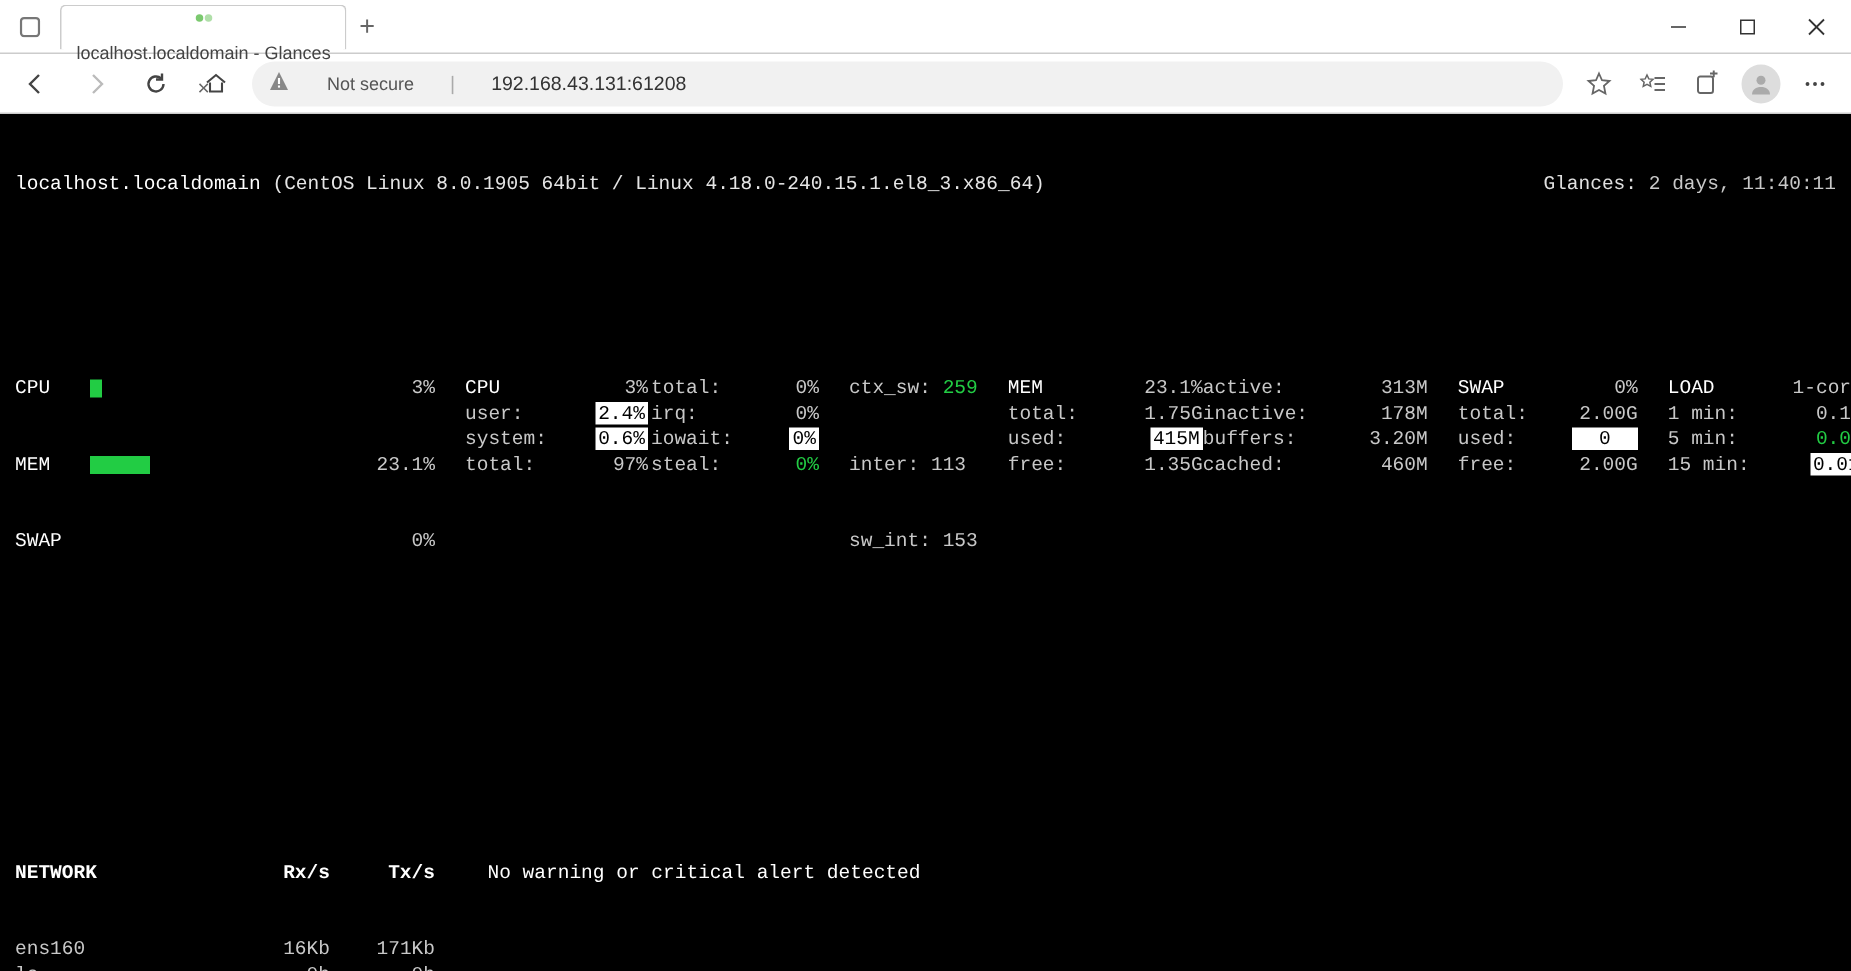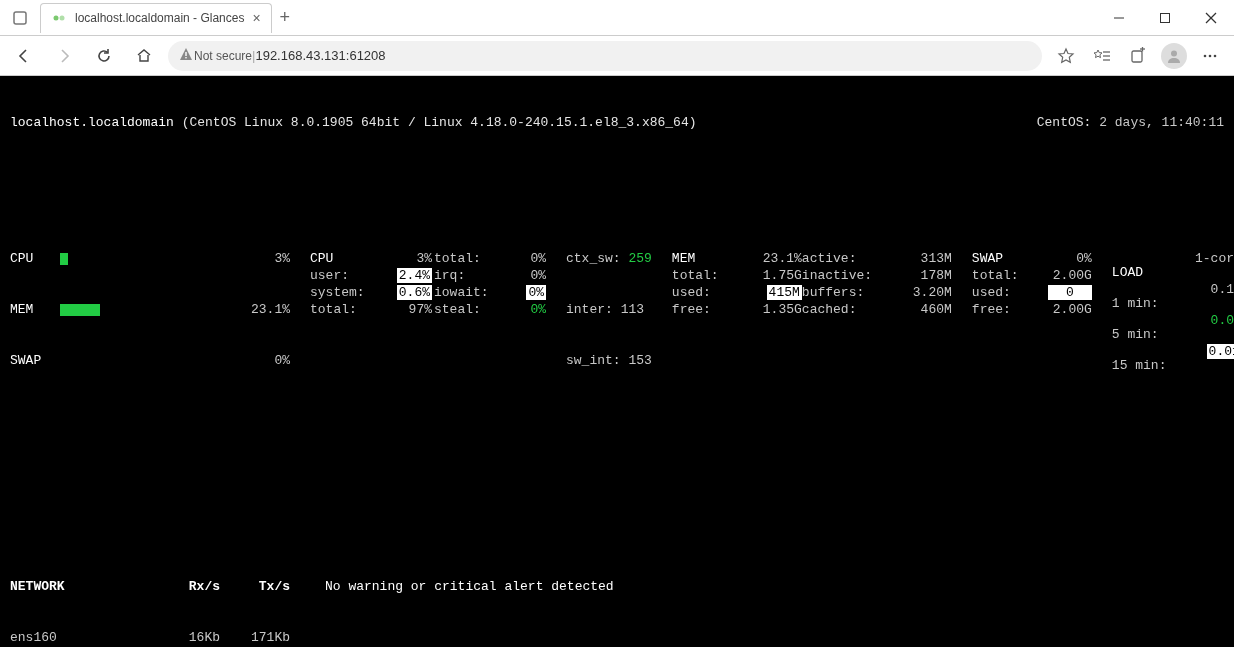--- a/index.html
+++ b/index.html
@@ -1,32 +1,32 @@
 <!DOCTYPE html>
 <html><head>
 <meta charset="utf-8">
 <style>
   * { box-sizing: border-box; }
   body { margin:0; font-family: "Segoe UI", Arial, sans-serif; font-size:13px; background:#fff; color:#000; width:1234px; }
   
   .titlebar { height:36px; background:#fff; display:flex; align-items:center; border-bottom:1px solid #ccc; }
   .tab-icon-square { width:28px; height:28px; margin-left:6px; display:flex; align-items:center; justify-content:center; color:#666; }
   .tab { display:flex; align-items:center; background:#f4f4f4; height:30px; padding:0 10px; margin-left:6px; border-radius:4px 4px 0 0; gap:8px; }
-  .tab.active { background:#fff; border:1px solid #ccc; border-bottom:none; }
+  .tab.active { background:#fff; border:1px solid #ccc; border-bottom:none;flex-direction:column; }
   .favicon { width:16px; height:16px; }
   .tab-title { font-size:12px; color:#444; }
   .tab-close { color:#666; font-size:14px; }
   .newtab { margin-left:8px; color:#666; font-size:18px; }
   .win-controls { margin-left:auto; display:flex; }
   .win-btn { width:46px; height:36px; display:flex; align-items:center; justify-content:center; color:#333; }
   
   .toolbar { height:40px; display:flex; align-items:center; padding:0 8px; border-bottom:1px solid #ccc; gap:8px; }
   .toolbtn { width:32px; height:32px; display:flex; align-items:center; justify-content:center; color:#444; border-radius:4px; }
   .toolbtn.disabled { color:#bbb; }
-  .address { flex:1; height:30px; border-radius:15px; background:#f1f1f1; display:flex; align-items:center; padding:0 10px; gap:0; color:#555; }
+  .address { flex:1; height:30px; border-radius:15px; background:#f1f1f1; display:flex; align-items:center; padding:0 10px; gap:24px; color:#555; }
   .not-secure { font-size:12px; color:#555; }
   .sep { color:#aaa; }
   .url { font-size:13px; color:#333; }
   .right-icons { display:flex; gap:4px; }
   .avatar { width:26px; height:26px; border-radius:50%; background:#ddd; display:flex; align-items:center; justify-content:center; }
   
   .page { background:#000; color:#c8c8c8; font-family:"Consolas","Courier New",monospace; font-size:13px; line-height:17px; padding:4px 10px 10px 10px; min-height:571px; white-space:pre; position:relative; }
   .row { display:flex; }
   .b { font-weight:normal; color:#fff; }
   .dim { color:#e5e5e5; }
@@ -42,21 +42,21 @@
   .net-header { color:#fff; font-weight:bold; }
   
   .statgrid { display:grid; grid-template-columns:70px 50px 60px 50px; gap:0 2px; }
   .statgrid span { text-align:right; }
   .statgrid span.l { text-align:left; }
   .memgrid { display:grid; grid-template-columns:70px 60px 90px 60px; }
   .memgrid span{text-align:right;} .memgrid span.l{text-align:left;}
   .swapgrid { display:grid; grid-template-columns:60px 60px; }
   .swapgrid span{text-align:right;} .swapgrid span.l{text-align:left;}
   .loadgrid { display:grid; grid-template-columns:70px 60px; }
-  .loadgrid span{text-align:right;} .loadgrid span.l{text-align:left;margin-top:14px;}
+  .loadgrid span{text-align:right;} .loadgrid span.l{text-align:left;}
   .leftstat { display:grid; grid-template-columns:50px 160px 70px; }
   .leftstat span:nth-child(3){text-align:right;}
 </style>
 </head>
 <body>
 
 <div class="titlebar">
   <div class="tab-icon-square">
     <svg width="14" height="14" viewBox="0 0 14 14">
         <rect x="1" y="1" width="12" height="12" rx="2" fill="none" stroke="#777" stroke-width="1.5"></rect>
@@ -162,21 +162,21 @@
         </svg>
       </div>
   </div>
 </div>
 
 <div class="page">
 
 <div class="row">
   <span class="b">localhost.localdomain</span><span>&nbsp;</span>
   <span class="dim">(CentOS Linux 8.0.1905 64bit / Linux 4.18.0-240.15.1.el8_3.x86_64)</span>
-  <span class="right"><span class="label">CentOS:</span> <span>2 days, 11:40:11</span></span>
+  <span class="right"><span class="label">Glances:</span> <span>2 days, 11:40:11</span></span>
 </div>
 <div>&nbsp;</div>
 
 
 <div class="row" style="gap:20px;">
   
   <div style="width:290px;">
     <div class="leftstat"><span class="b">CPU</span><span><span class="bar" id="cpu-bar" style="width: 8px;"></span></span><span>3%</span></div>
     <div class="leftstat"><span class="b">MEM</span><span><span class="bar" id="mem-bar" style="width: 40px;"></span></span><span>23.1%</span></div>
     <div class="leftstat"><span class="b">SWAP</span><span><span class="bar" id="swap-bar" style="width: 0px;"></span></span><span>0%</span></div>

